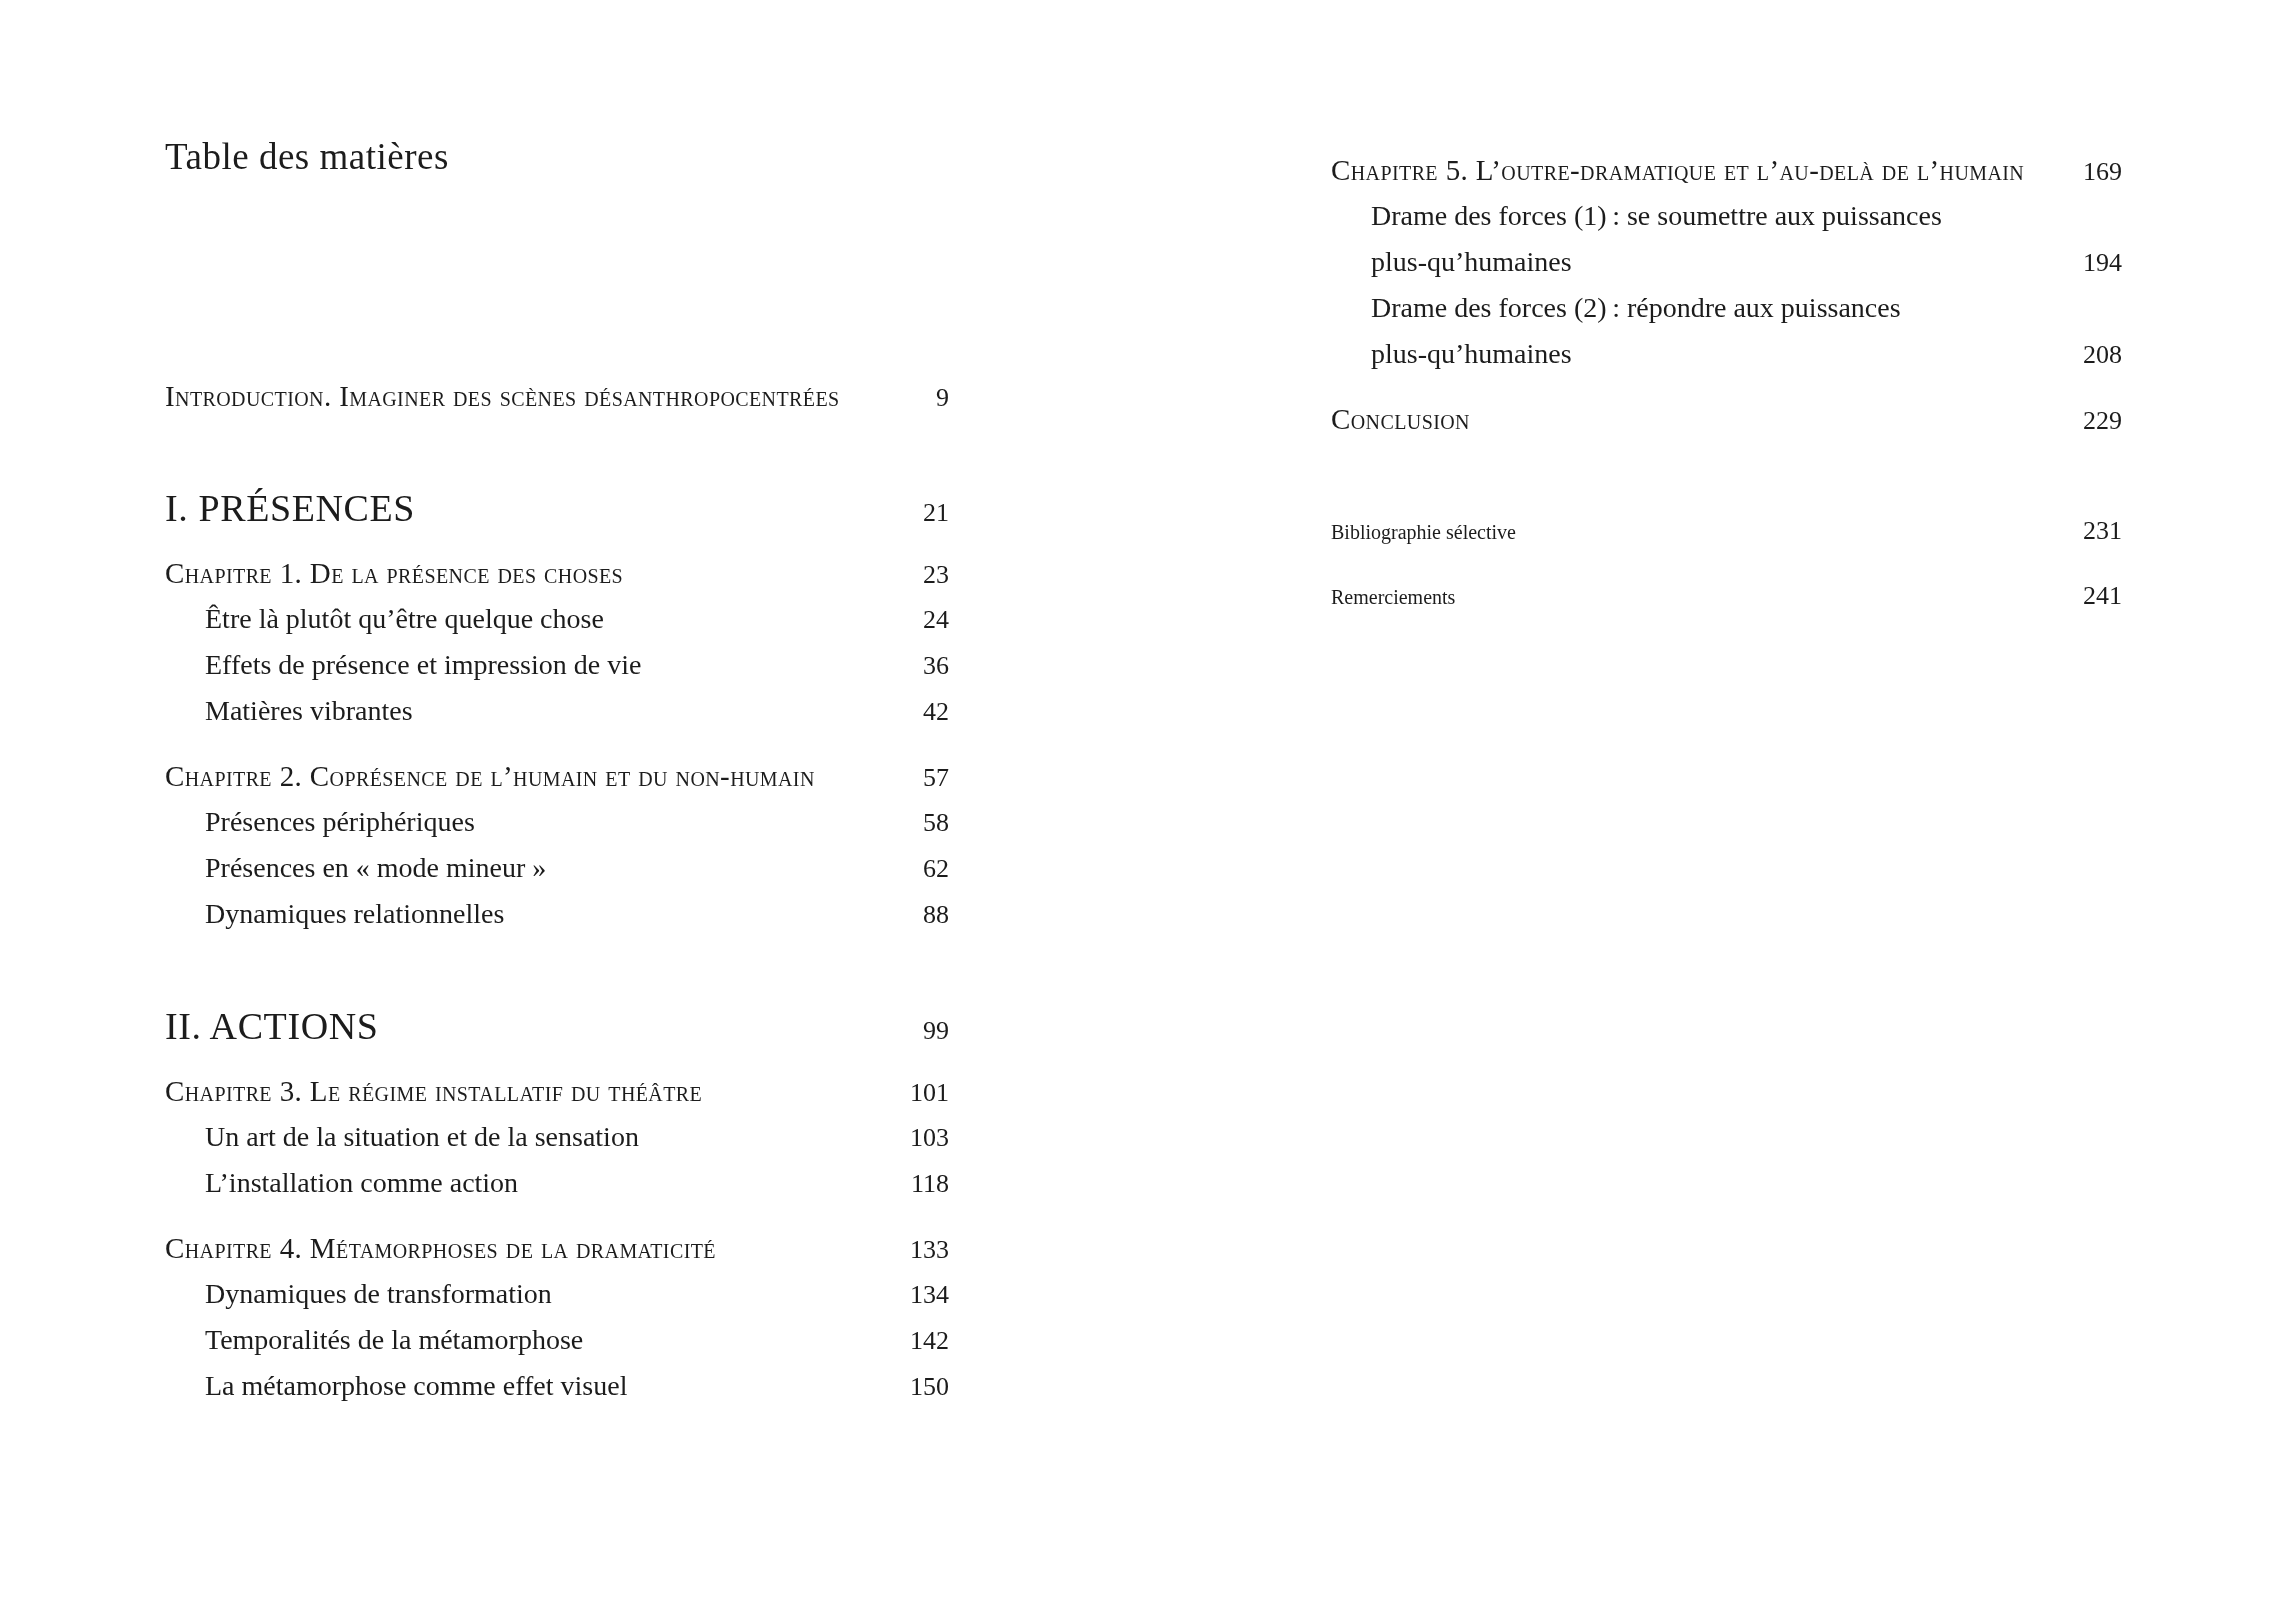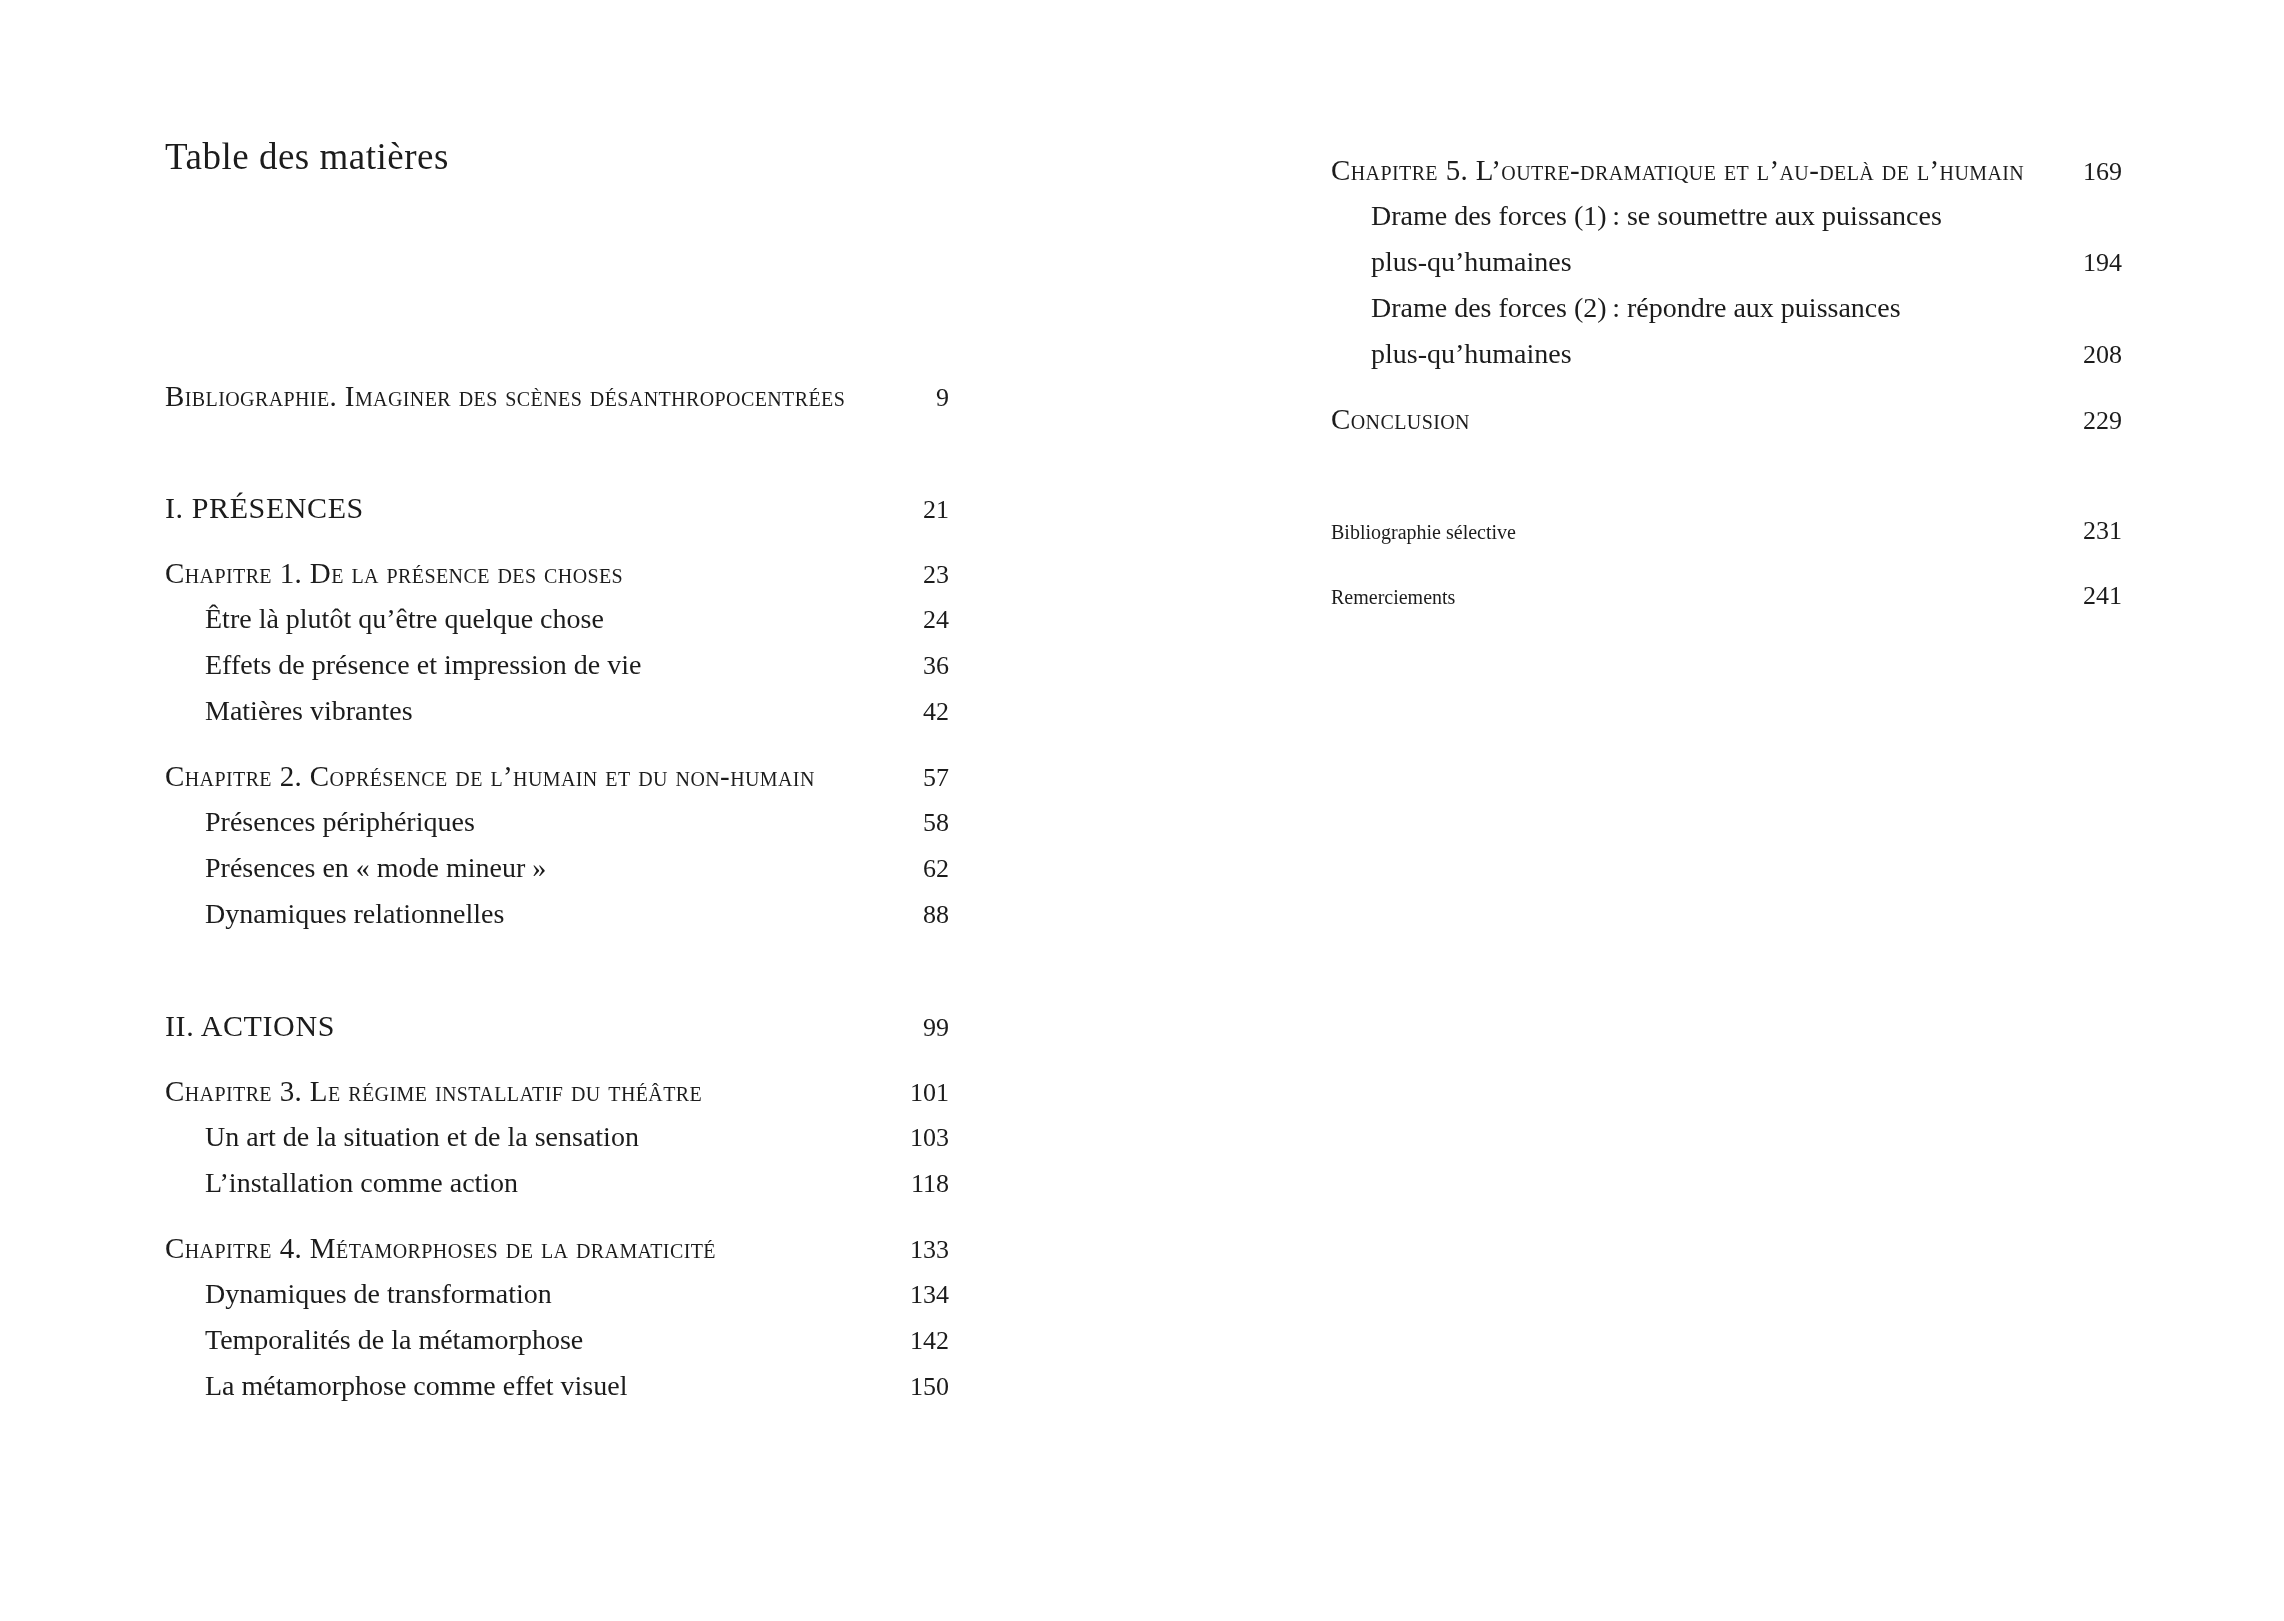--- a/index.html
+++ b/index.html
@@ -60,21 +60,21 @@
     text-align: right;
     min-width: 47px;
   }
   
   .style-smallcaps .label {
     font-variant: small-caps;
     font-size: 29px;
     letter-spacing: 0.4px;
   }
   .style-part .label {
-    font-size: 30px;
+    font-size: 38px;
     letter-spacing: 0.6px;
   }
   .style-plain .label {
     font-size: 20px;
   }
   .style-sub .label {
     padding-left: 40px;
     font-size: 28px;
   }
   
@@ -83,21 +83,21 @@
   .gap-lg   { margin-top: 27px; }
   .gap-xl   { margin-top: 74px; }
 </style>
 </head>
 <body>
 
 <h1 class="page-title">Table des matières</h1>
 
 <div id="left-col" class="toc-col">
     <div class="toc-row style-smallcaps gap-sm">
-      <span class="label">Bibliographie. Imaginer des scènes désanthropocentrées</span>
+      <span class="label">Introduction. Imaginer des scènes désanthropocentrées</span>
       <span class="pagenum">9</span>
     </div>
     <div class="toc-row style-part gap-xl">
       <span class="label">I. PRÉSENCES</span>
       <span class="pagenum">21</span>
     </div>
     <div class="toc-row style-smallcaps gap-lg">
       <span class="label">Chapitre 1. De la présence des choses</span>
       <span class="pagenum">23</span>
     </div>

